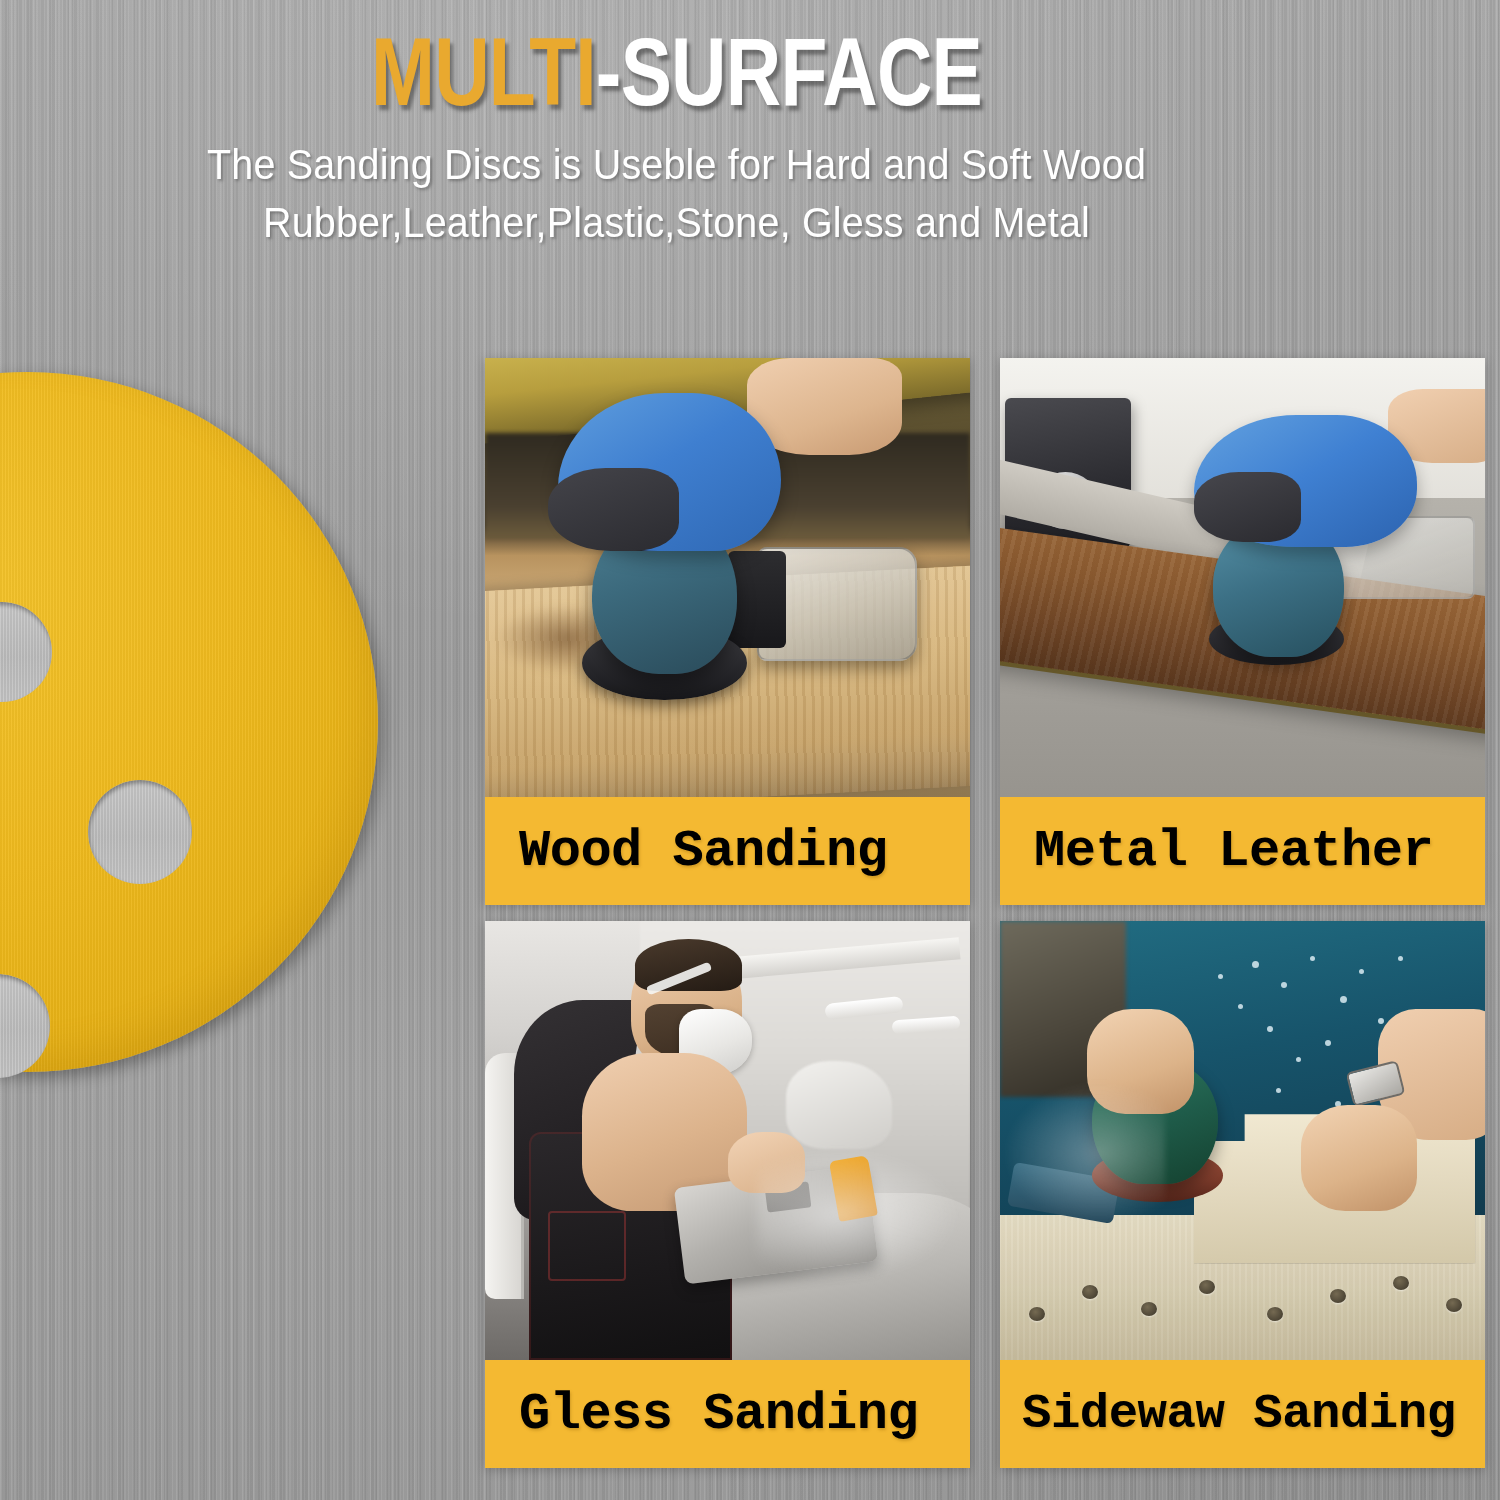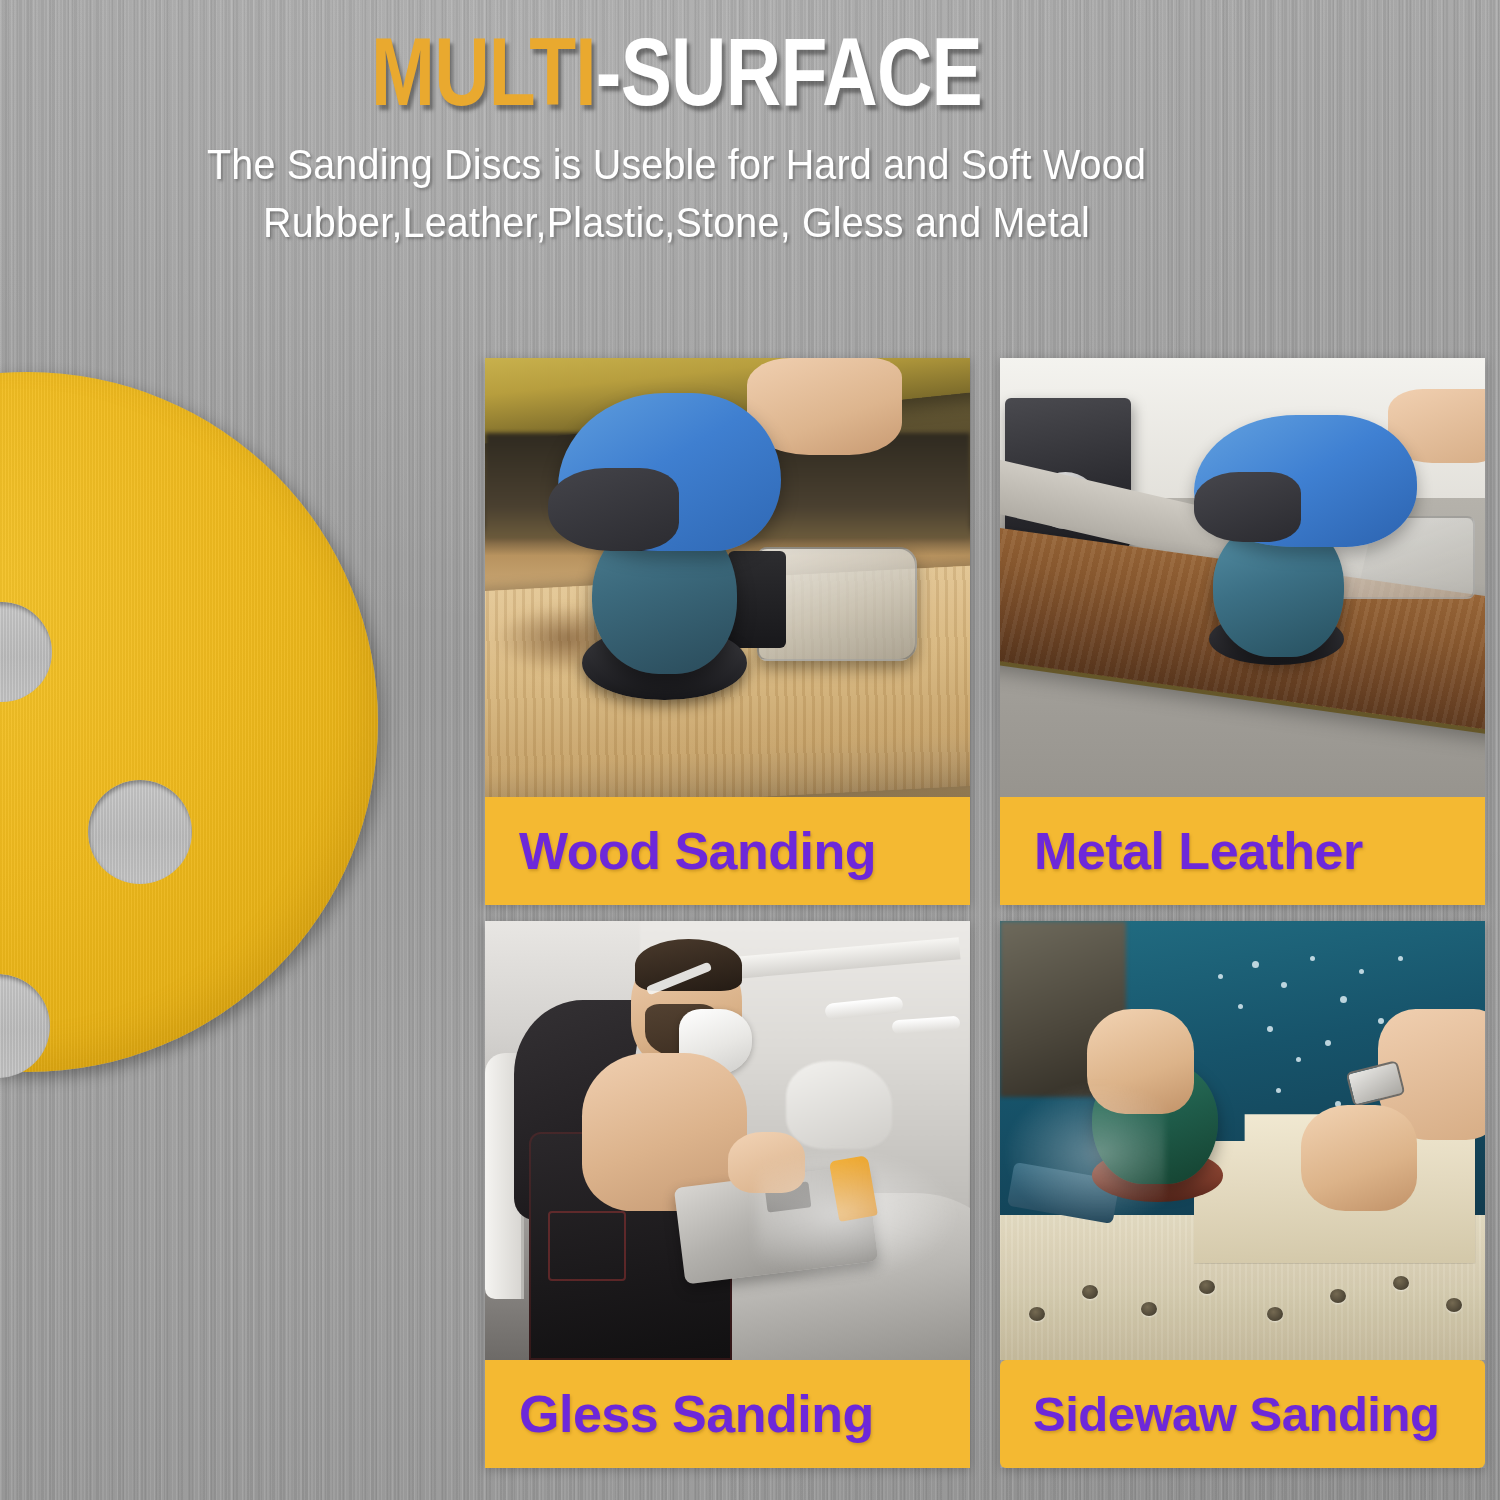--- a/index.html
+++ b/index.html
@@ -160,31 +160,32 @@
   }
   .photo {
     position: relative;
     flex: 1 1 auto;
     overflow: hidden;
     background: #777;
   }
   .caption {
     flex: 0 0 108px;
     background: #F4B932;
-    color: #6d28d9;
+    color: #000000;
     display: flex;
     align-items: center;
     padding-left: 34px;
     font-size: 52px;
     font-weight: 700;
     letter-spacing: -0.5px;
     white-space: nowrap;
     text-shadow: 1px 2px 3px rgba(140,95,10,0.35);
-  }
-  .caption.tight { font-size: 49px; padding-left: 33px; border-radius: 6px; }
+    font-family: Liberation Mono, monospace;
+  }
+  .caption.tight { font-size: 49px; padding-left: 22px; }
 
   
   .p1 {
     background:
       linear-gradient(180deg, #6b5f3a 0%, #55492a 24%, #3b3324 38%, #b8935f 45%, #d8b887 60%, #c9a877 78%, #8e7650 100%);
   }
   .p1 .bench-top {
     position: absolute; left: -6%; top: 0; width: 112%; height: 20%;
     background: linear-gradient(180deg,#c9b24e 0%, #b79e3e 45%, #7d6c2b 100%);
     transform: rotate(-6deg); transform-origin: left top;

